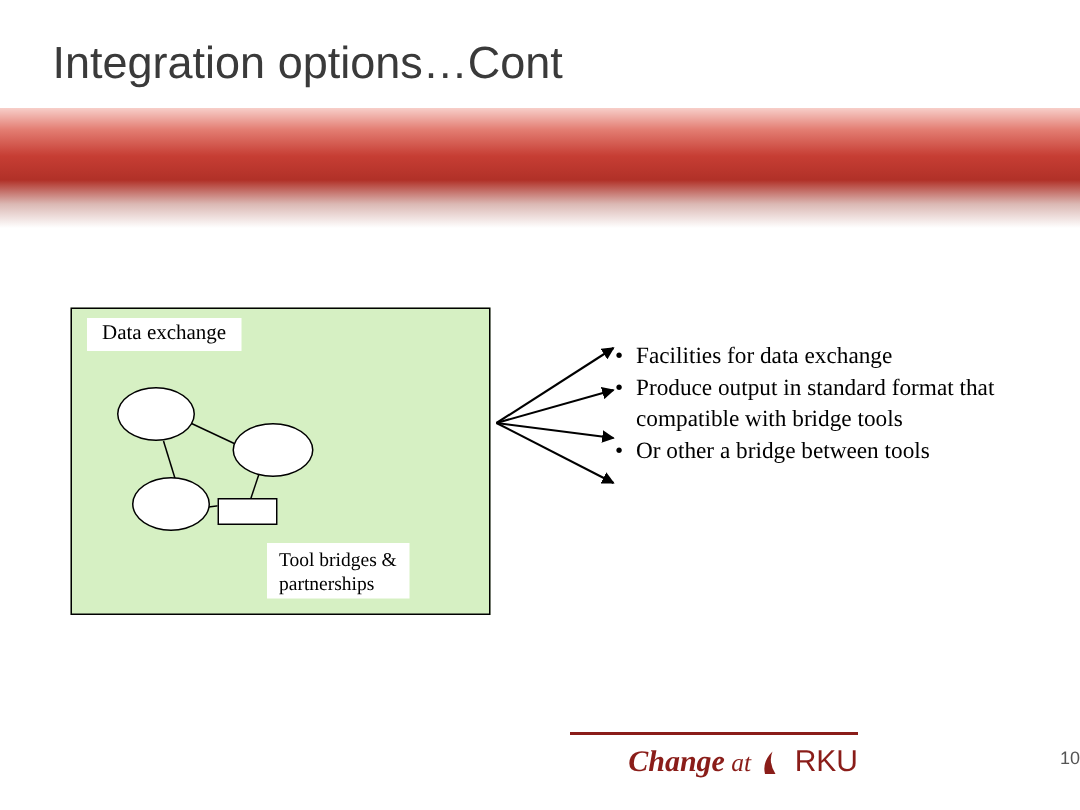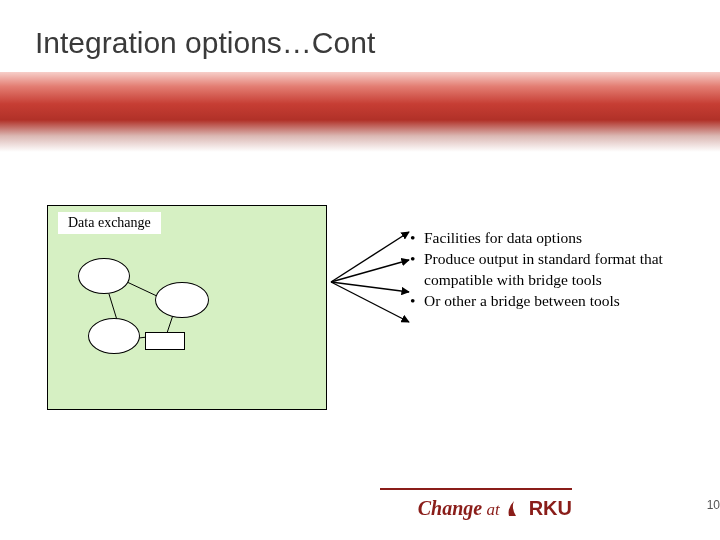--- a/index.html
+++ b/index.html
@@ -66,21 +66,21 @@
     position: absolute; right: 28px; bottom: 20px;
     display: flex; align-items: center; gap: 6px;
   }
   .logo-text {
     font-family: Georgia, 'Times New Roman', serif; font-style: italic; font-weight: 700;
     color: #8a1d19; font-size: 20px;
   }
   .logo-text .at { font-style: italic; font-weight: 400; font-size: 17px; }
   .rku-mark {
     display: inline-flex; align-items: center; gap: 3px;
-    font-family: Arial, sans-serif; font-weight: 700; color: #8a1d19; font-size: 20px;
+    font-family: Arial, sans-serif; font-weight: 400; color: #8a1d19; font-size: 20px;
   }
   .rku-swoosh { display: inline-block; }
   .footer-rule { position: absolute; left: 380px; right: 28px; bottom: 50px; height: 0; border-top: 2px solid #8a1d19; }
 </style>
 </head>
 <body>
 
 <div class="slide">
 
   <div class="topbar"></div>
@@ -95,37 +95,38 @@
     <line x1="126" y1="110" x2="120" y2="128" stroke="#000" stroke-width="1"></line>
     <line x1="92" y1="133" x2="100" y2="132" stroke="#000" stroke-width="1"></line>
   </svg>
 
   <div class="oval ov1"></div>
   <div class="oval ov2"></div>
   <div class="oval ov3"></div>
   <div class="rect"></div>
 
   <div class="lbl-data-exchange">Data exchange</div>
+  <div class="lbl-tool-bridges">Tool bridges &amp;<br>partnerships</div>
 
   <svg class="arrows" viewBox="0 0 90 120">
     <defs>
       <marker id="ah" viewBox="0 0 10 10" refX="9" refY="5" markerWidth="6" markerHeight="6" orient="auto">
         <path d="M0,0 L10,5 L0,10 z" fill="#000"></path>
       </marker>
     </defs>
     <line x1="4" y1="62" x2="82" y2="12" stroke="#000" stroke-width="1.4" marker-end="url(#ah)"></line>
     <line x1="4" y1="62" x2="82" y2="40" stroke="#000" stroke-width="1.4" marker-end="url(#ah)"></line>
     <line x1="4" y1="62" x2="82" y2="72" stroke="#000" stroke-width="1.4" marker-end="url(#ah)"></line>
     <line x1="4" y1="62" x2="82" y2="102" stroke="#000" stroke-width="1.4" marker-end="url(#ah)"></line>
   </svg>
 
   <div class="bullets">
     <div class="row">
       <span class="dot">•</span>
-      <span class="txt">Facilities for data options</span>
+      <span class="txt">Facilities for data exchange</span>
     </div>
     <div class="row">
       <span class="dot">•</span>
       <span class="txt">Produce output in standard format that compatible with bridge tools</span>
     </div>
     <div class="row">
       <span class="dot">•</span>
       <span class="txt">Or other a bridge between tools</span>
     </div>
   </div>

